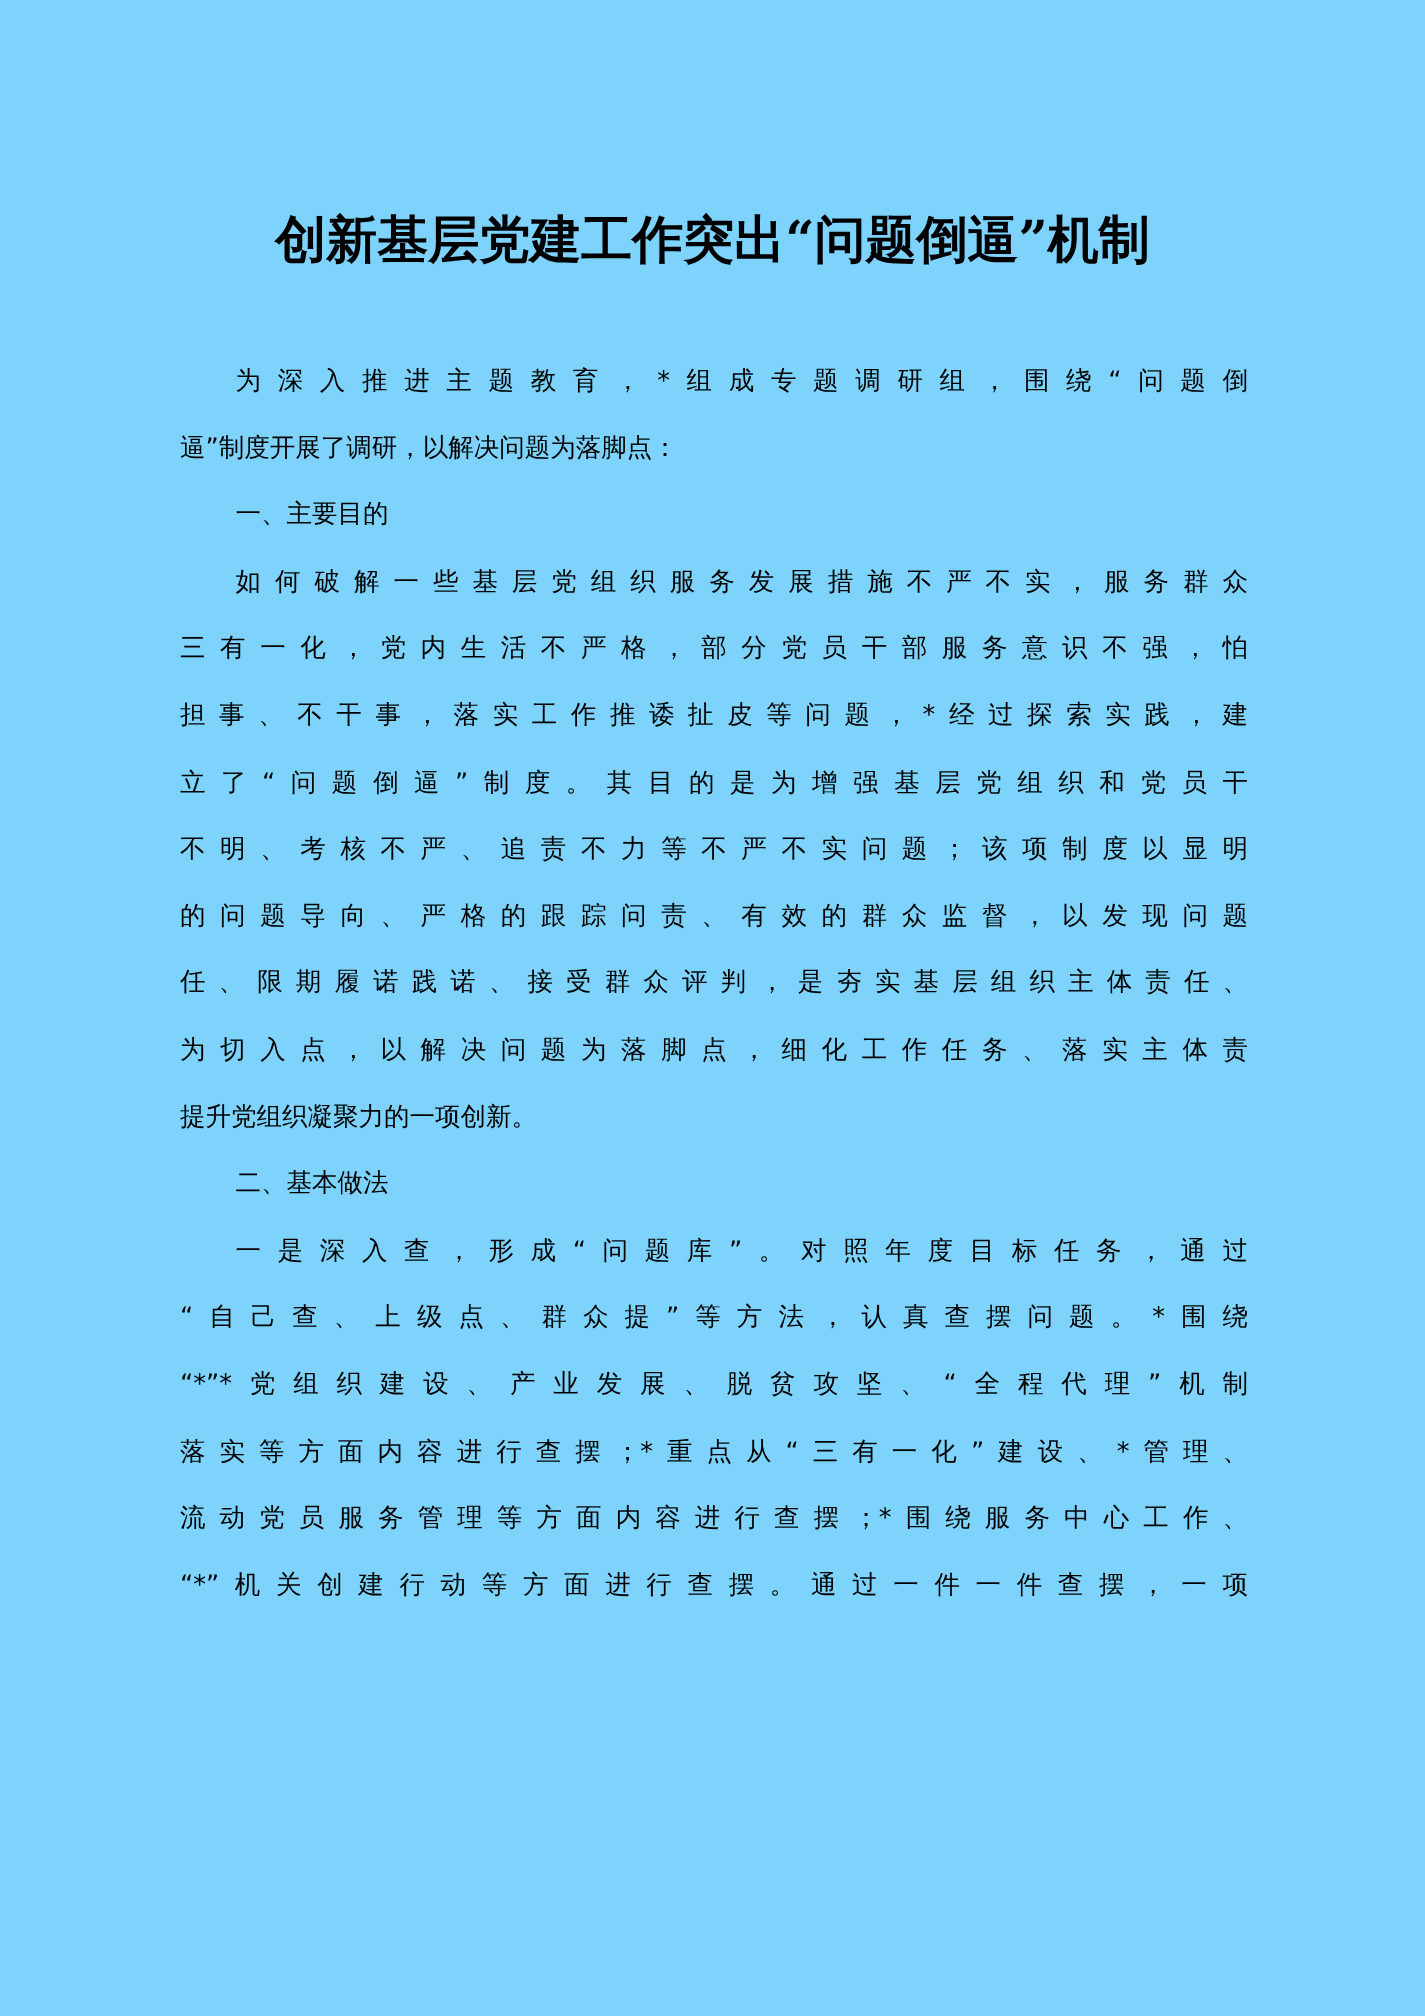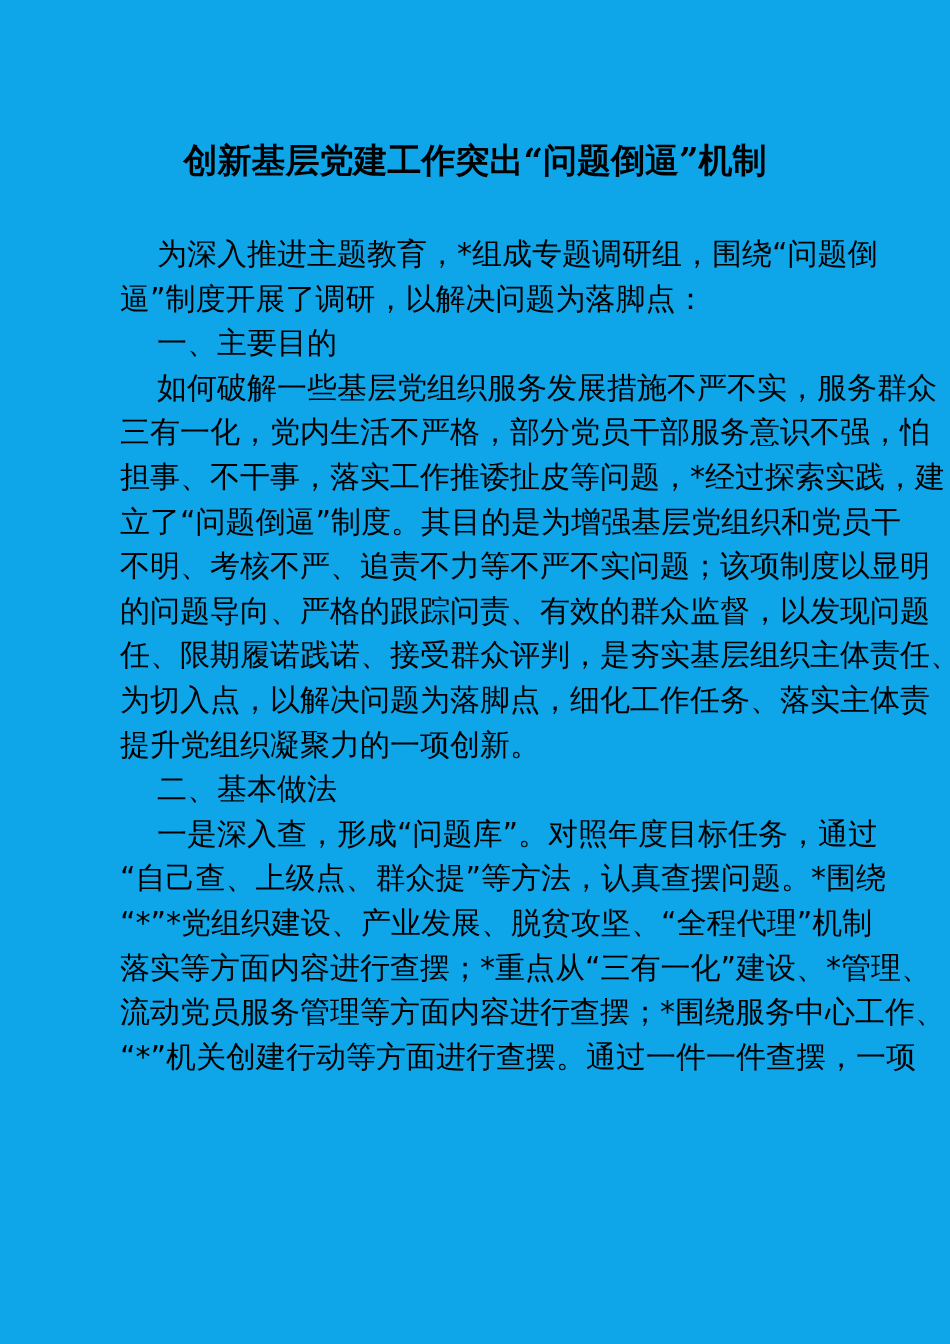--- a/index.html
+++ b/index.html
@@ -13,42 +13,42 @@
       position: relative;
       overflow: hidden;
       color: #000000;
     }
     .page {
       position: absolute;
       left: 0;
       top: 0;
       width: 950px;
       height: 1344px;
-      background: #0ea5e9;
+      background: #7dd3fc;
     }
     .title {
       position: absolute;
       left: 0;
       top: 136px;
       width: 950px;
       text-align: center;
       font-family: "DejaVu Serif", "Liberation Serif", serif;
       font-weight: bold;
       font-size: 34px;
       line-height: 48px;
       letter-spacing: 0px;
       margin: 0;
     }
     .body {
       position: absolute;
       left: 120px;
       top: 232px;
       width: 712px;
       font-family: "DejaVu Sans", "Liberation Sans", sans-serif;
-      font-size: 30px;
+      font-size: 17px;
       line-height: 44.6px;
     }
     .line {
       display: block;
       white-space: nowrap;
       text-align: justify;
       text-align-last: justify;
       height: 44.6px;
     }
     .line.last {

